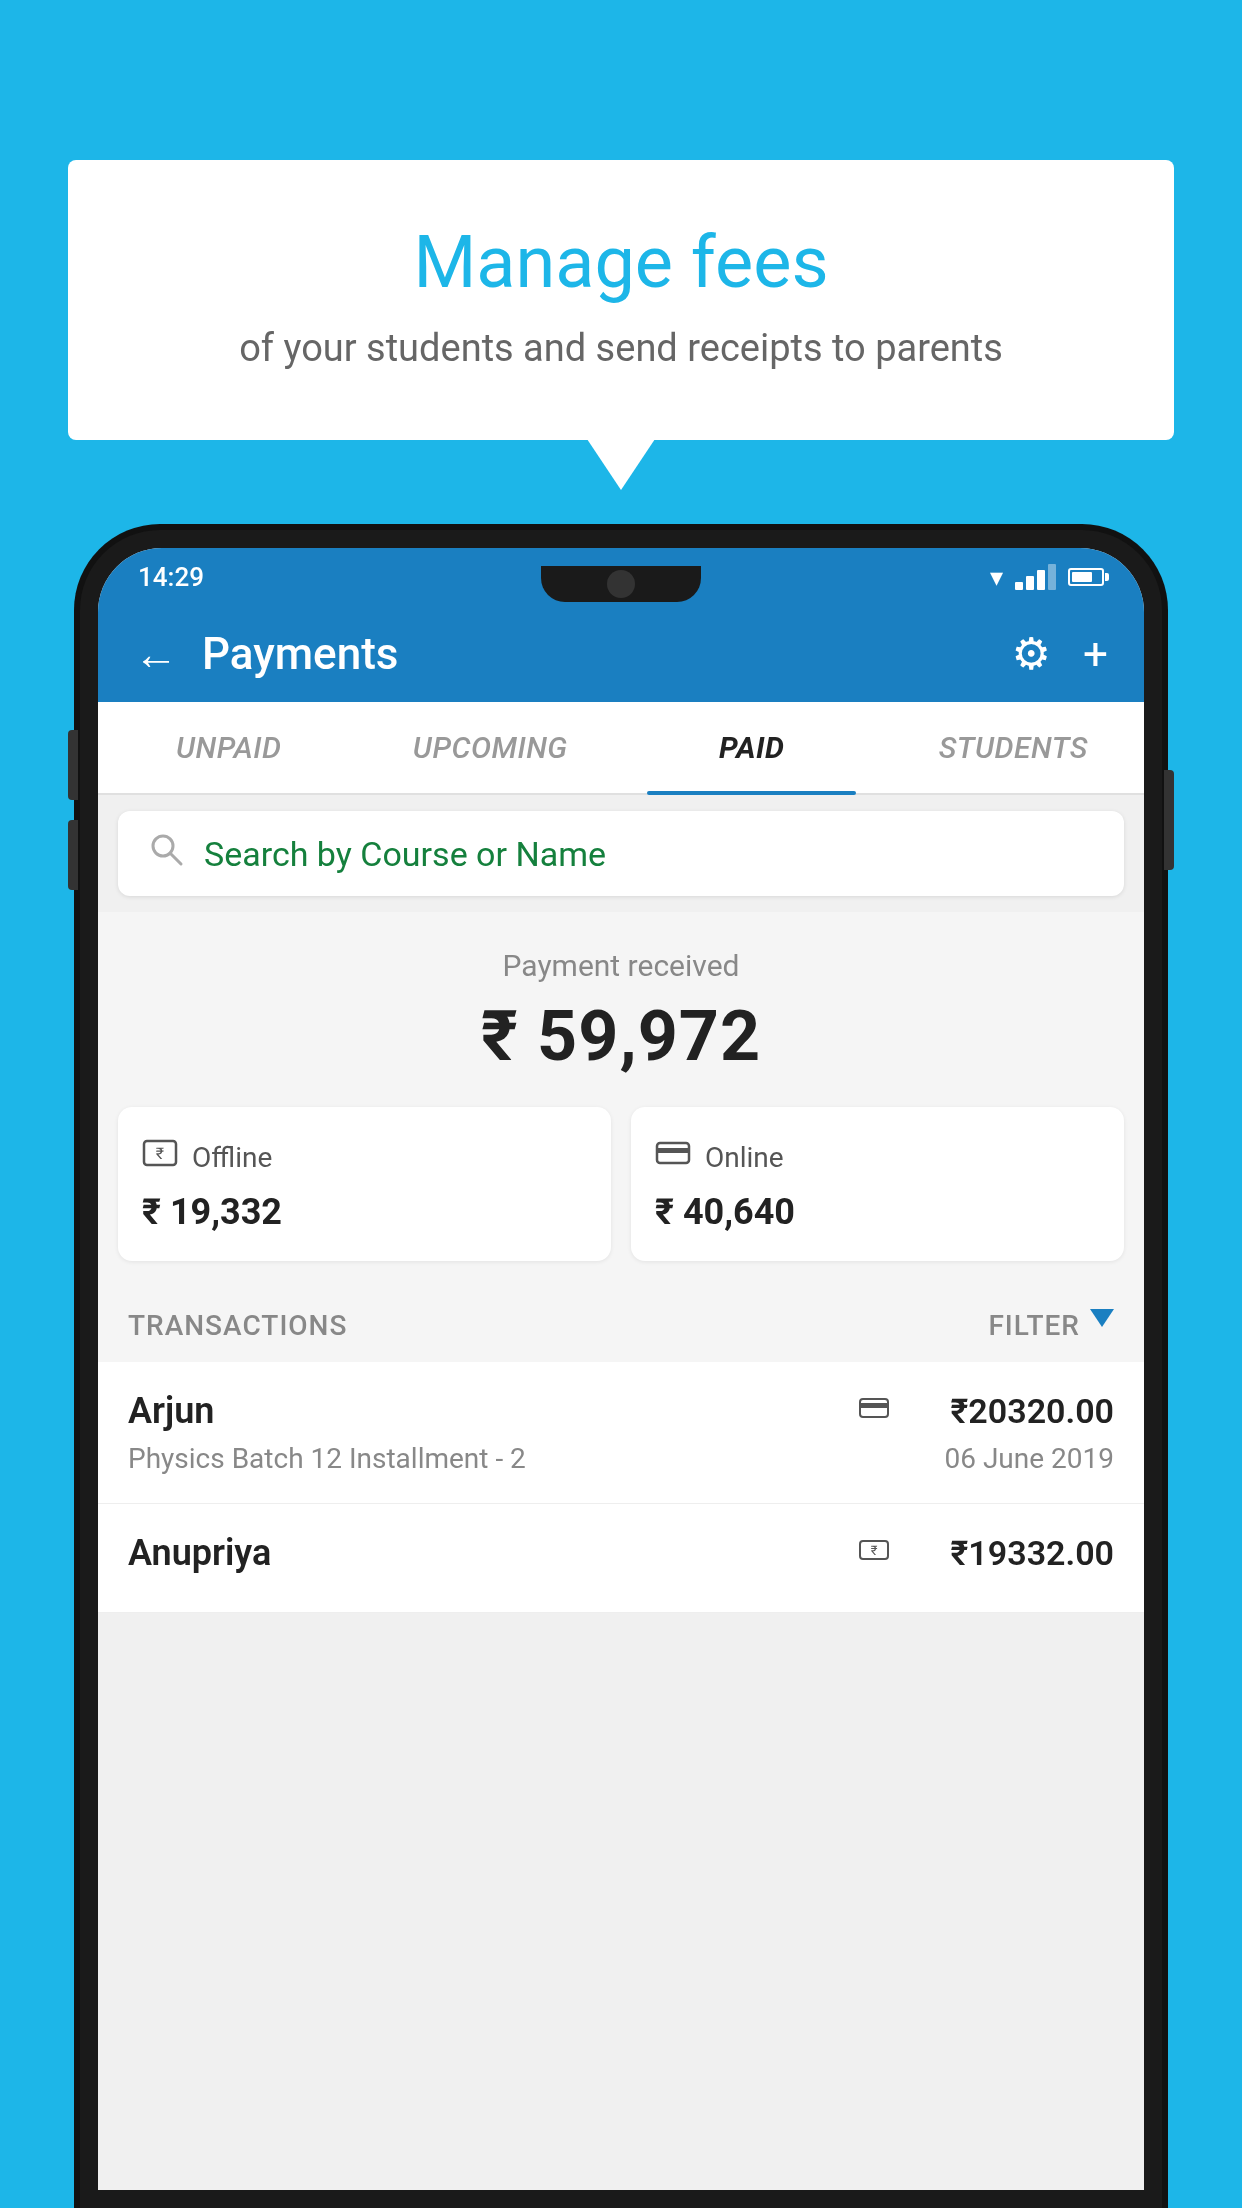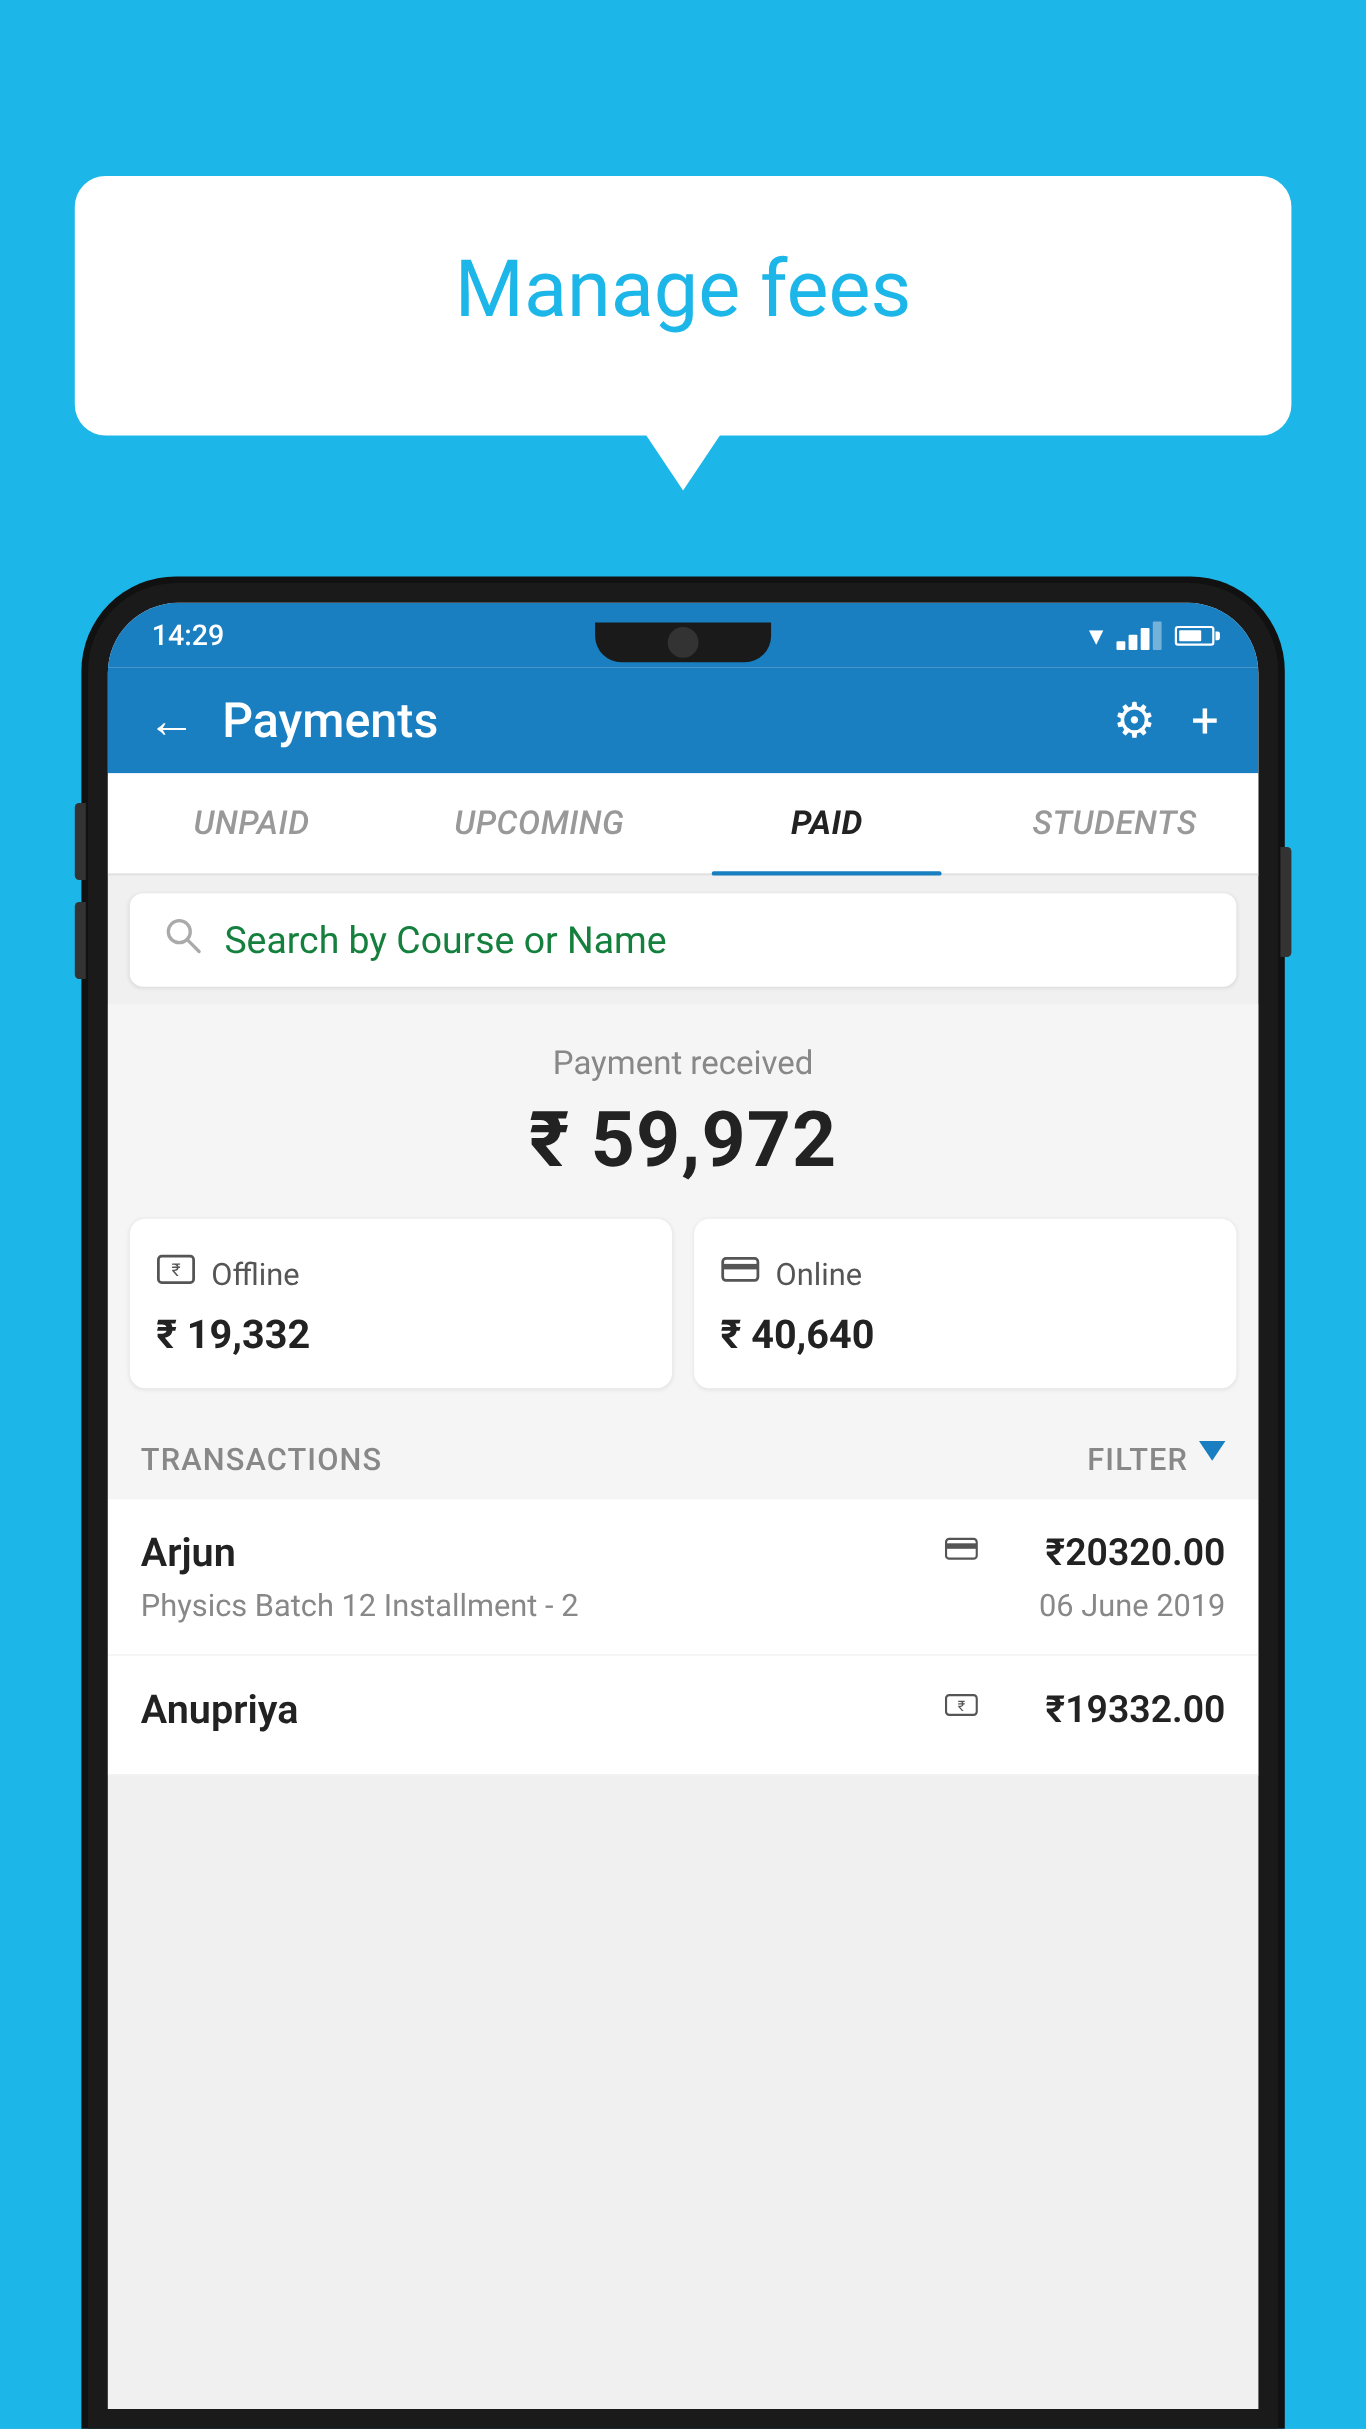--- a/index.html
+++ b/index.html
@@ -14,21 +14,21 @@
       position: relative;
     }
 
     
     .speech-bubble {
       position: absolute;
       top: 160px;
       left: 68px;
       right: 68px;
       background: white;
-      border-radius: 28px;
+      border-radius: 8px;
       padding: 60px 40px 70px 40px;
       text-align: center;
     }
     .speech-bubble::after {
       content: '';
       position: absolute;
       bottom: -50px;
       left: 50%;
       transform: translateX(-50%);
       width: 0;
@@ -388,20 +388,21 @@
       border-radius: 0 4px 4px 0;
     }
   </style>
 </head>
 <body>
 
 <div style="position:absolute;inset:0;background:#1db6e8;"></div>
 
 <div class="speech-bubble">
   <div class="speech-bubble-title">Manage fees</div>
+  <div class="speech-bubble-subtitle">of your students and send receipts to parents</div>
 </div>
 
 <div class="phone-frame">
 
   <div class="vol-btn-left"></div>
   <div class="vol-btn-left2"></div>
   <div class="power-btn"></div>
 
   <div class="phone-screen">
 

